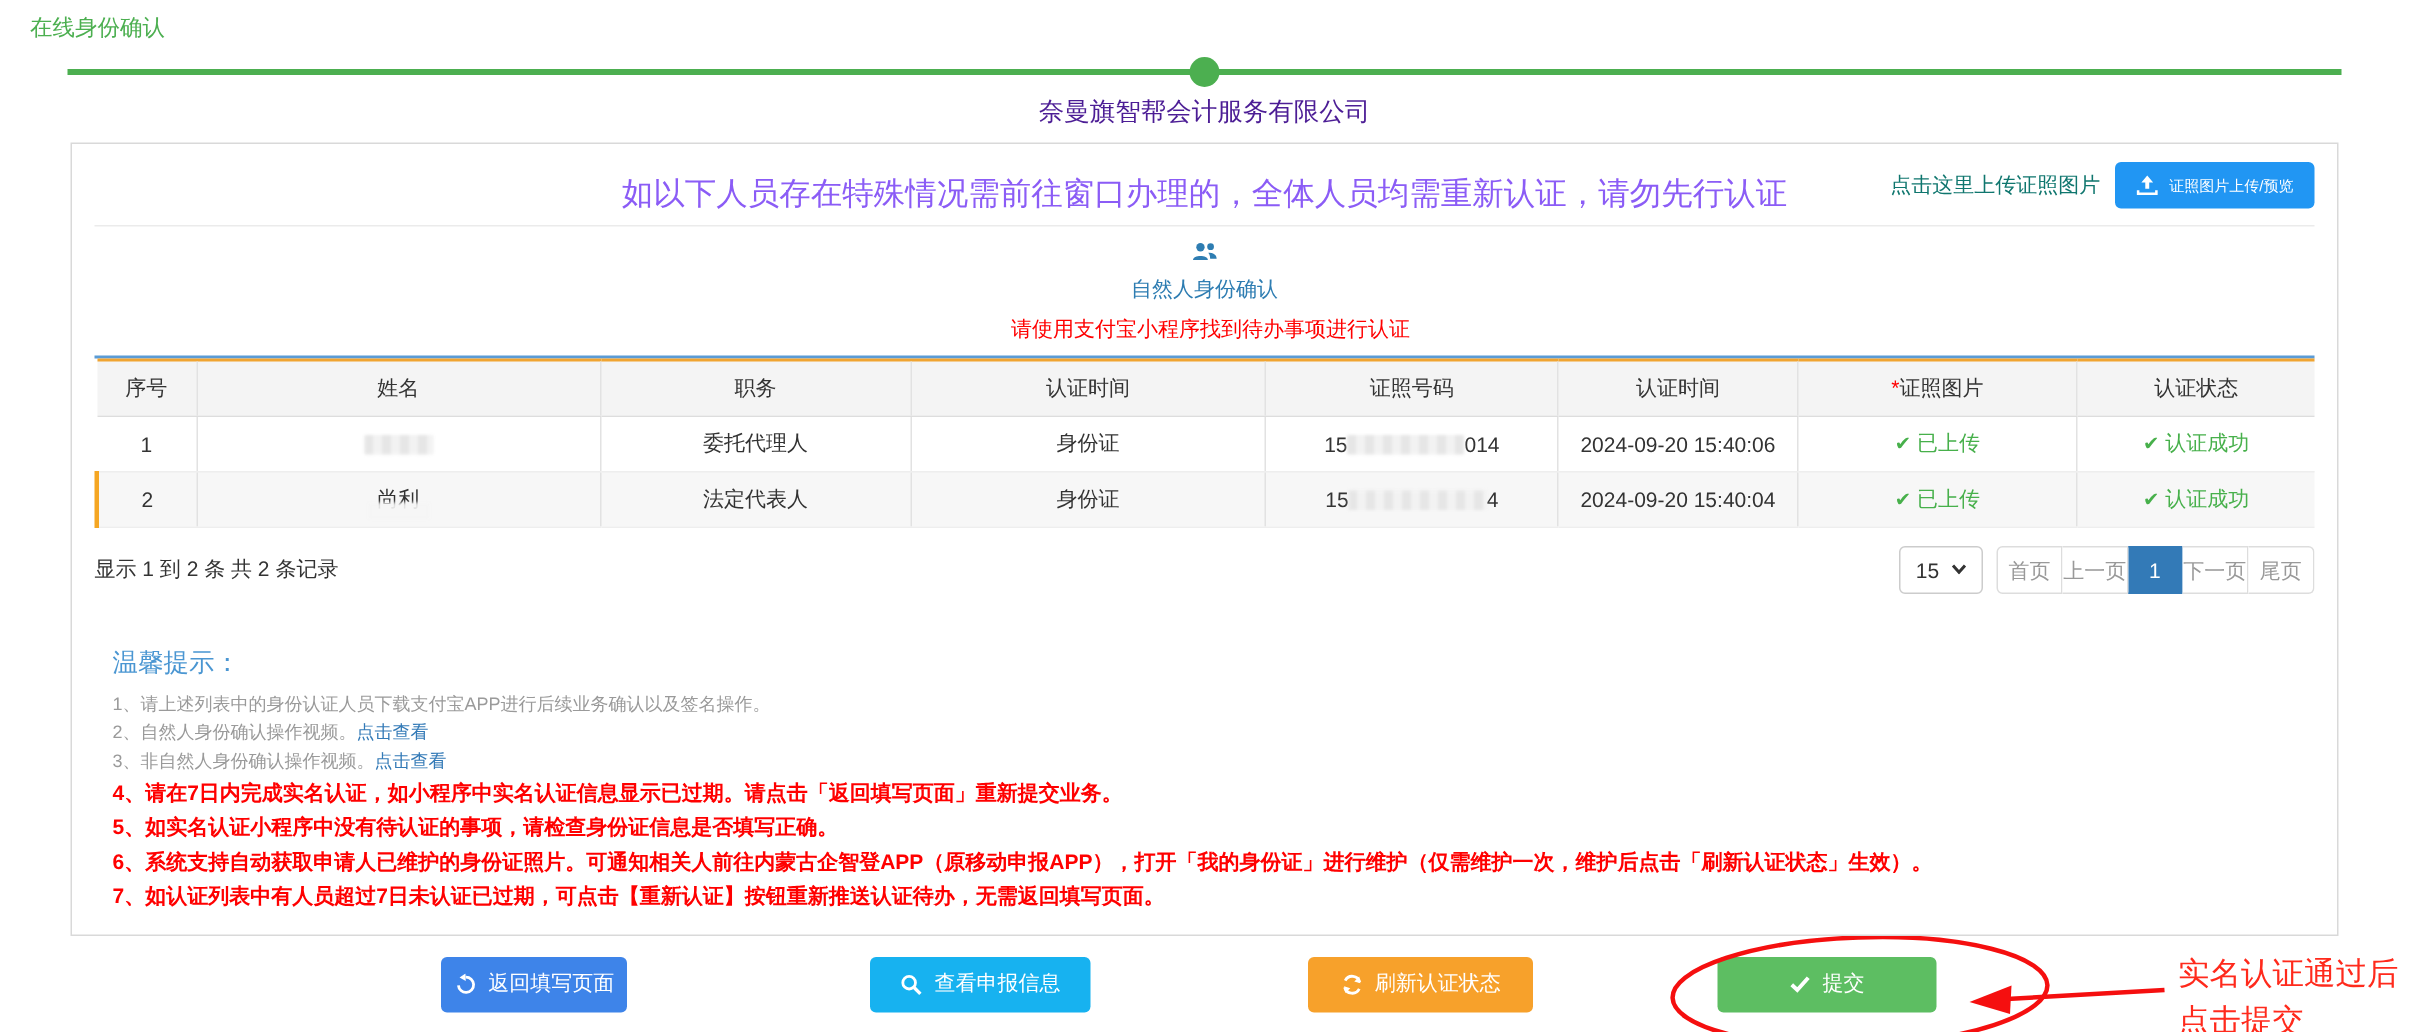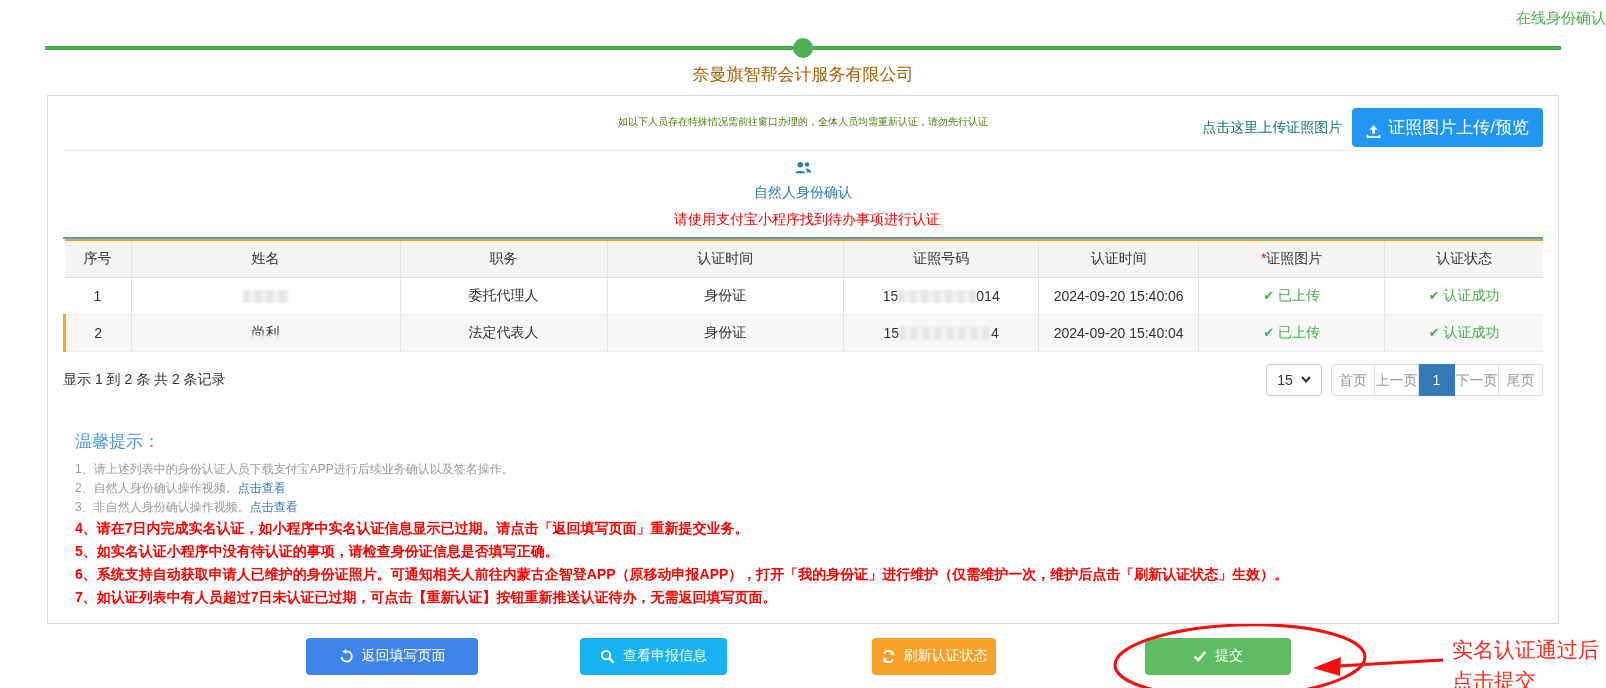--- a/index.html
+++ b/index.html
@@ -1,38 +1,38 @@
 <!DOCTYPE html>
 <html><head>
 <meta charset="utf-8">
 <style>
   * { margin:0; padding:0; box-sizing:border-box; }
   html,body { width:1606px; height:688px; background:#fff; overflow:hidden;
     font-family:"Liberation Sans","DejaVu Sans",sans-serif; }
   .page { position:relative; width:1606px; height:688px; }
 
   
-  .step-title { text-align:right; padding-top:9px; font-size:15px; color:#4caf50; }
+  .step-title { text-align:left; padding-top:9px; font-size:15px; color:#4caf50;padding-left:20px; }
   .progress-wrap { position:relative; margin:18px 45px 0 45px; height:4px; background:#4caf50; }
   .progress-dot { position:absolute; left:50%; top:50%; transform:translate(-50%,-50%);
     width:20px; height:20px; border-radius:50%; background:#4caf50; }
-  .company-name { text-align:center; margin-top:13px; font-size:17px; color:#a16207; }
+  .company-name { text-align:center; margin-top:13px; font-size:17px; color:#4c1d95; }
 
   
   .panel { position:relative; margin:9px 47px 0 47px; border:1px solid #d9d9d9;
     padding:12px 15px 14px 15px; min-height:446px; }
 
   .panel-toprow { position:relative; height:34px; }
   .warning-text { position:absolute; left:0; right:0; top:7px; text-align:center;
-    color:#4d7c0f; font-size:10px; }
+    color:#8b5cf6; font-size:21px; }
   .upload-group { position:absolute; right:0; top:0; display:flex; align-items:center; gap:10px;
     background:#fff; padding-left:10px; }
   .upload-hint { color:#0f766e; font-size:14px; }
-  .btn-upload { display:flex; align-items:flex-end; gap:7px; background:#2196f3; color:#fff;
-    border:none; border-radius:4px; font-size:17px; padding:8px 14px; cursor:pointer; }
+  .btn-upload { display:flex; align-items:center; gap:7px; background:#2196f3; color:#fff;
+    border:none; border-radius:4px; font-size:10px; padding:8px 14px; cursor:pointer; }
 
   
   .section-header { display:flex; align-items:center; gap:9px; margin-top:8px;
     border-top:1px solid #ebebeb; border-bottom:2px solid #5b9bd5;
     padding:9px 2px 8px 2px;flex-direction:column; }
   .section-title { color:#2e7db2; font-size:14px; }
   .section-subtitle { color:#ff0000; font-size:14px; margin-left:8px; }
 
   
   table { width:100%; border-collapse:collapse; table-layout:fixed; }
@@ -70,23 +70,23 @@
   .tips { margin-top:34px; padding-left:12px; }
   .tips-heading { color:#4a96d2; font-size:17px; margin-bottom:7px; }
   .tip-normal { color:#9a9a9a; font-size:12px; line-height:19px; }
   .tip-link { color:#337ab7; text-decoration:none; cursor:pointer; }
   .tip-important { color:#ff0000; font-size:14px; font-weight:bold; line-height:23px; }
 
   
   .footer { position:relative; height:140px; }
   .action-btn { position:absolute; top:14px; display:flex; align-items:center; justify-content:center;
     gap:8px; height:37px; border:none; border-radius:4px; color:#fff; font-size:14px; cursor:pointer; }
-  .btn-back    { left:306px;  width:172px; background:#3e84e9; }
+  .btn-back    { left:294px;  width:124px; background:#3e84e9; }
   .btn-view    { left:580px;  width:147px; background:#17b2f0; }
-  .btn-refresh { left:872px;  width:124px; background:#f7a12b; }
+  .btn-refresh { left:872px;  width:150px; background:#f7a12b; }
   .btn-submit  { left:1145px; width:146px; background:#5dbe62; }
   .annotation-svg { position:absolute; left:0; top:0; width:1606px; height:140px; pointer-events:none; }
   .annotation-text { position:absolute; left:1452px; top:10px; color:#ff2a1c; font-size:21px;
     line-height:31px; }
   .icon-svg { display:block; }
 </style>
 </head>
 <body>
 
 <div class="page">

